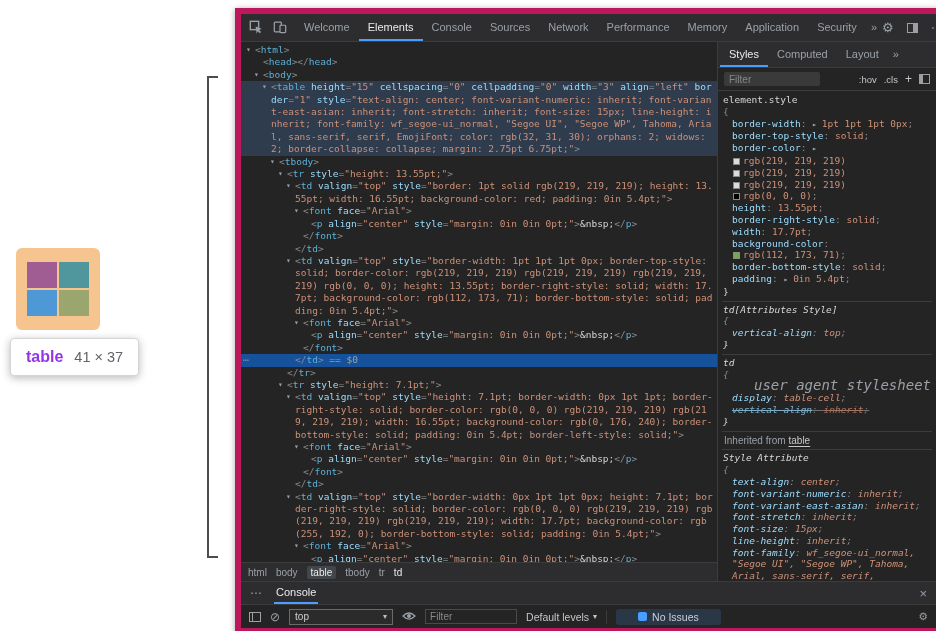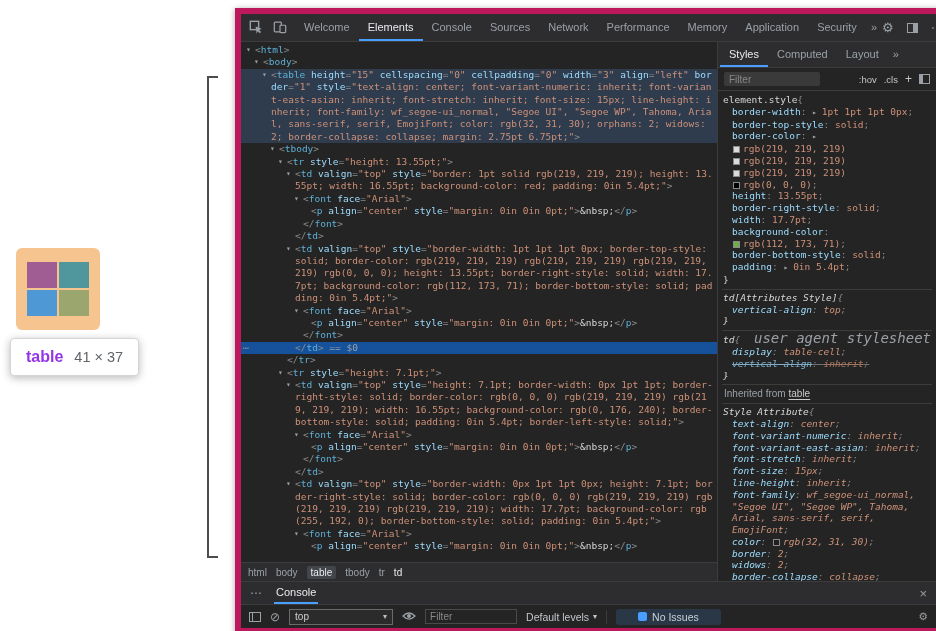--- a/index.html
+++ b/index.html
@@ -67,21 +67,21 @@
                  border-bottom:1px solid var(--border,#3c3c3c);}
   .filter-input{width:86px;height:14px;background:#3a3a3a;border:none;border-radius:2px;color:#d0d0d0;
                 font-size:10px;padding:0 5px;outline:none;font-family:"Liberation Sans",sans-serif;}
   .filter-input::placeholder{color:#8a8a8a;}
   .sf-spacer{flex:1;}
   .sf-toggle{font-size:9.5px;color:#c2c6cb;}
   .styles-scroll{flex:1;overflow:hidden;padding:1px 4px 0 4px;
                  font-family:"DejaVu Sans Mono",monospace;font-size:9.5px;line-height:11.8px;}
   .style-section{border-bottom:1px solid var(--border,#3c3c3c);padding:2px 1px 3px 1px;}
   .sec-italic{font-style:italic;}
-  .selector-line{display:flex;align-items:baseline;}
+  .selector-line{display:flex;align-items:baseline;flex-direction:column;}
   .selector{color:#d7d7d7;}
   .origin{margin-left:auto;color:#9aa0a6;font-size:14px;font-style:italic;white-space:nowrap;}
   .prop{padding-left:9px;}
   .pn{color:var(--attr-name,#9cdcfe);}
   .pv{color:var(--attr-value,#ce9178);}
   .prop.strike{opacity:.75;}
   .prop.strike .pn,.prop.strike .pv,.prop.strike .pu{text-decoration:line-through;}
   .parrow{color:#9aa0a6;font-size:8px;}
   .part{display:inline-block;white-space:nowrap;}
   .swatch{display:inline-block;width:7px;height:7px;border:1px solid #8a8a8a;margin:0 3px 0 1px;
@@ -170,20 +170,21 @@
       <span class="icon-dock"></span>
       <span class="glyph-btn">⋯</span>
 
     </div>
   </div>
 
   <div class="dt-main">
     <div class="elements-panel">
       <div class="dom-tree">
           <div class="tree-row" style="padding-left: 14px;"><span class="arrow" style="left: 5px;">▾</span><span class="pu">&lt;</span><span class="tg">html</span><span class="pu">&gt;</span></div>
+          <div class="tree-row" style="padding-left: 22px;"><span class="pu">&lt;</span><span class="tg">head</span><span class="pu">&gt;</span><span class="pu">&lt;/</span><span class="tg">head</span><span class="pu">&gt;</span></div>
           <div class="tree-row" style="padding-left: 22px;"><span class="arrow" style="left: 13px;">▾</span><span class="pu">&lt;</span><span class="tg">body</span><span class="pu">&gt;</span></div>
           <div class="tree-row hover" style="padding-left: 30px;"><span class="arrow" style="left: 21px;">▾</span><span class="pu">&lt;</span><span class="tg">table</span><span class="pu"> </span><span class="an">height</span><span class="pu">=</span><span class="av">"15"</span><span class="pu"> </span><span class="an">cellspacing</span><span class="pu">=</span><span class="av">"0"</span><span class="pu"> </span><span class="an">cellpadding</span><span class="pu">=</span><span class="av">"0"</span><span class="pu"> </span><span class="an">width</span><span class="pu">=</span><span class="av">"3"</span><span class="pu"> </span><span class="an">align</span><span class="pu">=</span><span class="av">"left"</span><span class="pu"> </span><span class="an">border</span><span class="pu">=</span><span class="av">"1"</span><span class="pu"> </span><span class="an">style</span><span class="pu">=</span><span class="av">"text-align: center; font-variant-numeric: inherit; font-variant-east-asian: inherit; font-stretch: inherit; font-size: 15px; line-height: inherit; font-family: wf_segoe-ui_normal, "Segoe UI", "Segoe WP", Tahoma, Arial, sans-serif, serif, EmojiFont; color: rgb(32, 31, 30); orphans: 2; widows: 2; border-collapse: collapse; margin: 2.75pt 6.75pt;"</span><span class="pu">&gt;</span></div>
           <div class="tree-row" style="padding-left: 38px;"><span class="arrow" style="left: 29px;">▾</span><span class="pu">&lt;</span><span class="tg">tbody</span><span class="pu">&gt;</span></div>
           <div class="tree-row" style="padding-left: 46px;"><span class="arrow" style="left: 37px;">▾</span><span class="pu">&lt;</span><span class="tg">tr</span><span class="pu"> </span><span class="an">style</span><span class="pu">=</span><span class="av">"height: 13.55pt;"</span><span class="pu">&gt;</span></div>
           <div class="tree-row" style="padding-left: 54px;"><span class="arrow" style="left: 45px;">▾</span><span class="pu">&lt;</span><span class="tg">td</span><span class="pu"> </span><span class="an">valign</span><span class="pu">=</span><span class="av">"top"</span><span class="pu"> </span><span class="an">style</span><span class="pu">=</span><span class="av">"border: 1pt solid rgb(219, 219, 219); height: 13.55pt; width: 16.55pt; background-color: red; padding: 0in 5.4pt;"</span><span class="pu">&gt;</span></div>
           <div class="tree-row" style="padding-left: 62px;"><span class="arrow" style="left: 53px;">▾</span><span class="pu">&lt;</span><span class="tg">font</span><span class="pu"> </span><span class="an">face</span><span class="pu">=</span><span class="av">"Arial"</span><span class="pu">&gt;</span></div>
           <div class="tree-row" style="padding-left: 70px;"><span class="pu">&lt;</span><span class="tg">p</span><span class="pu"> </span><span class="an">align</span><span class="pu">=</span><span class="av">"center"</span><span class="pu"> </span><span class="an">style</span><span class="pu">=</span><span class="av">"margin: 0in 0in 0pt;"</span><span class="pu">&gt;</span><span class="tx">&amp;nbsp;</span><span class="pu">&lt;/</span><span class="tg">p</span><span class="pu">&gt;</span></div>
           <div class="tree-row" style="padding-left: 62px;"><span class="pu">&lt;/</span><span class="tg">font</span><span class="pu">&gt;</span></div>
           <div class="tree-row" style="padding-left: 54px;"><span class="pu">&lt;/</span><span class="tg">td</span><span class="pu">&gt;</span></div>
           <div class="tree-row" style="padding-left: 54px;"><span class="arrow" style="left: 45px;">▾</span><span class="pu">&lt;</span><span class="tg">td</span><span class="pu"> </span><span class="an">valign</span><span class="pu">=</span><span class="av">"top"</span><span class="pu"> </span><span class="an">style</span><span class="pu">=</span><span class="av">"border-width: 1pt 1pt 1pt 0px; border-top-style: solid; border-color: rgb(219, 219, 219) rgb(219, 219, 219) rgb(219, 219, 219) rgb(0, 0, 0); height: 13.55pt; border-right-style: solid; width: 17.7pt; background-color: rgb(112, 173, 71); border-bottom-style: solid; padding: 0in 5.4pt;"</span><span class="pu">&gt;</span></div>

